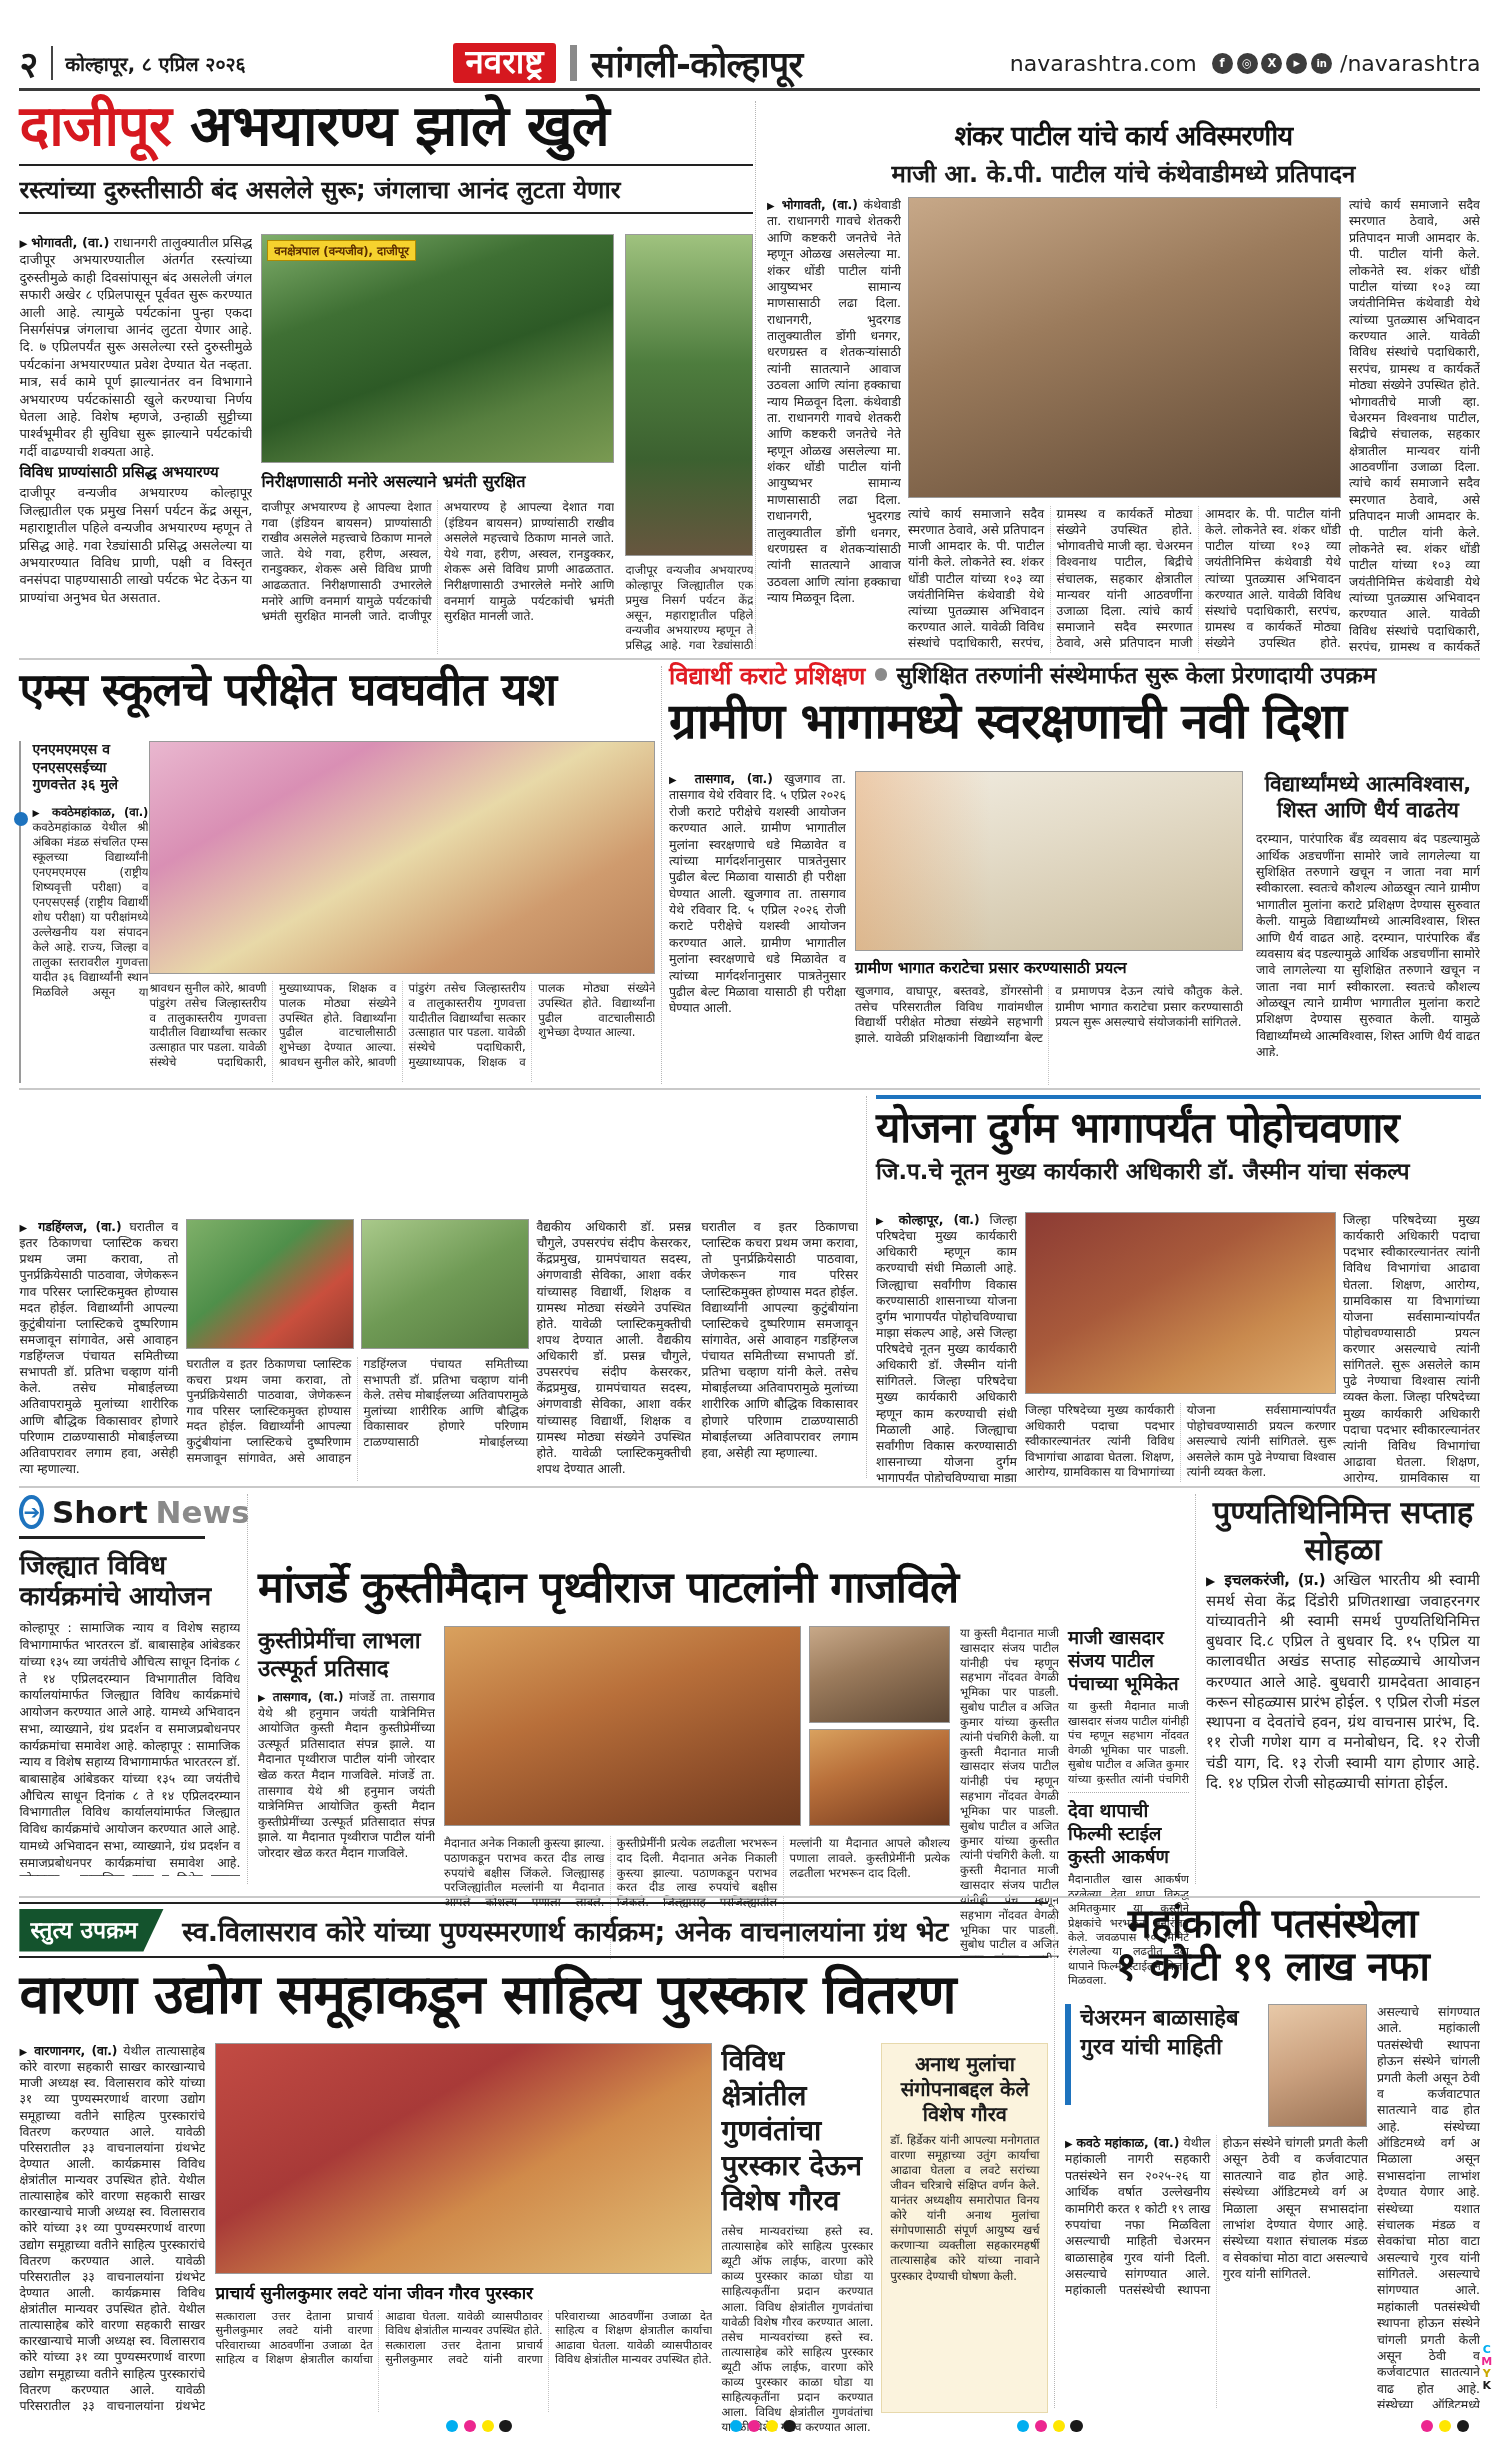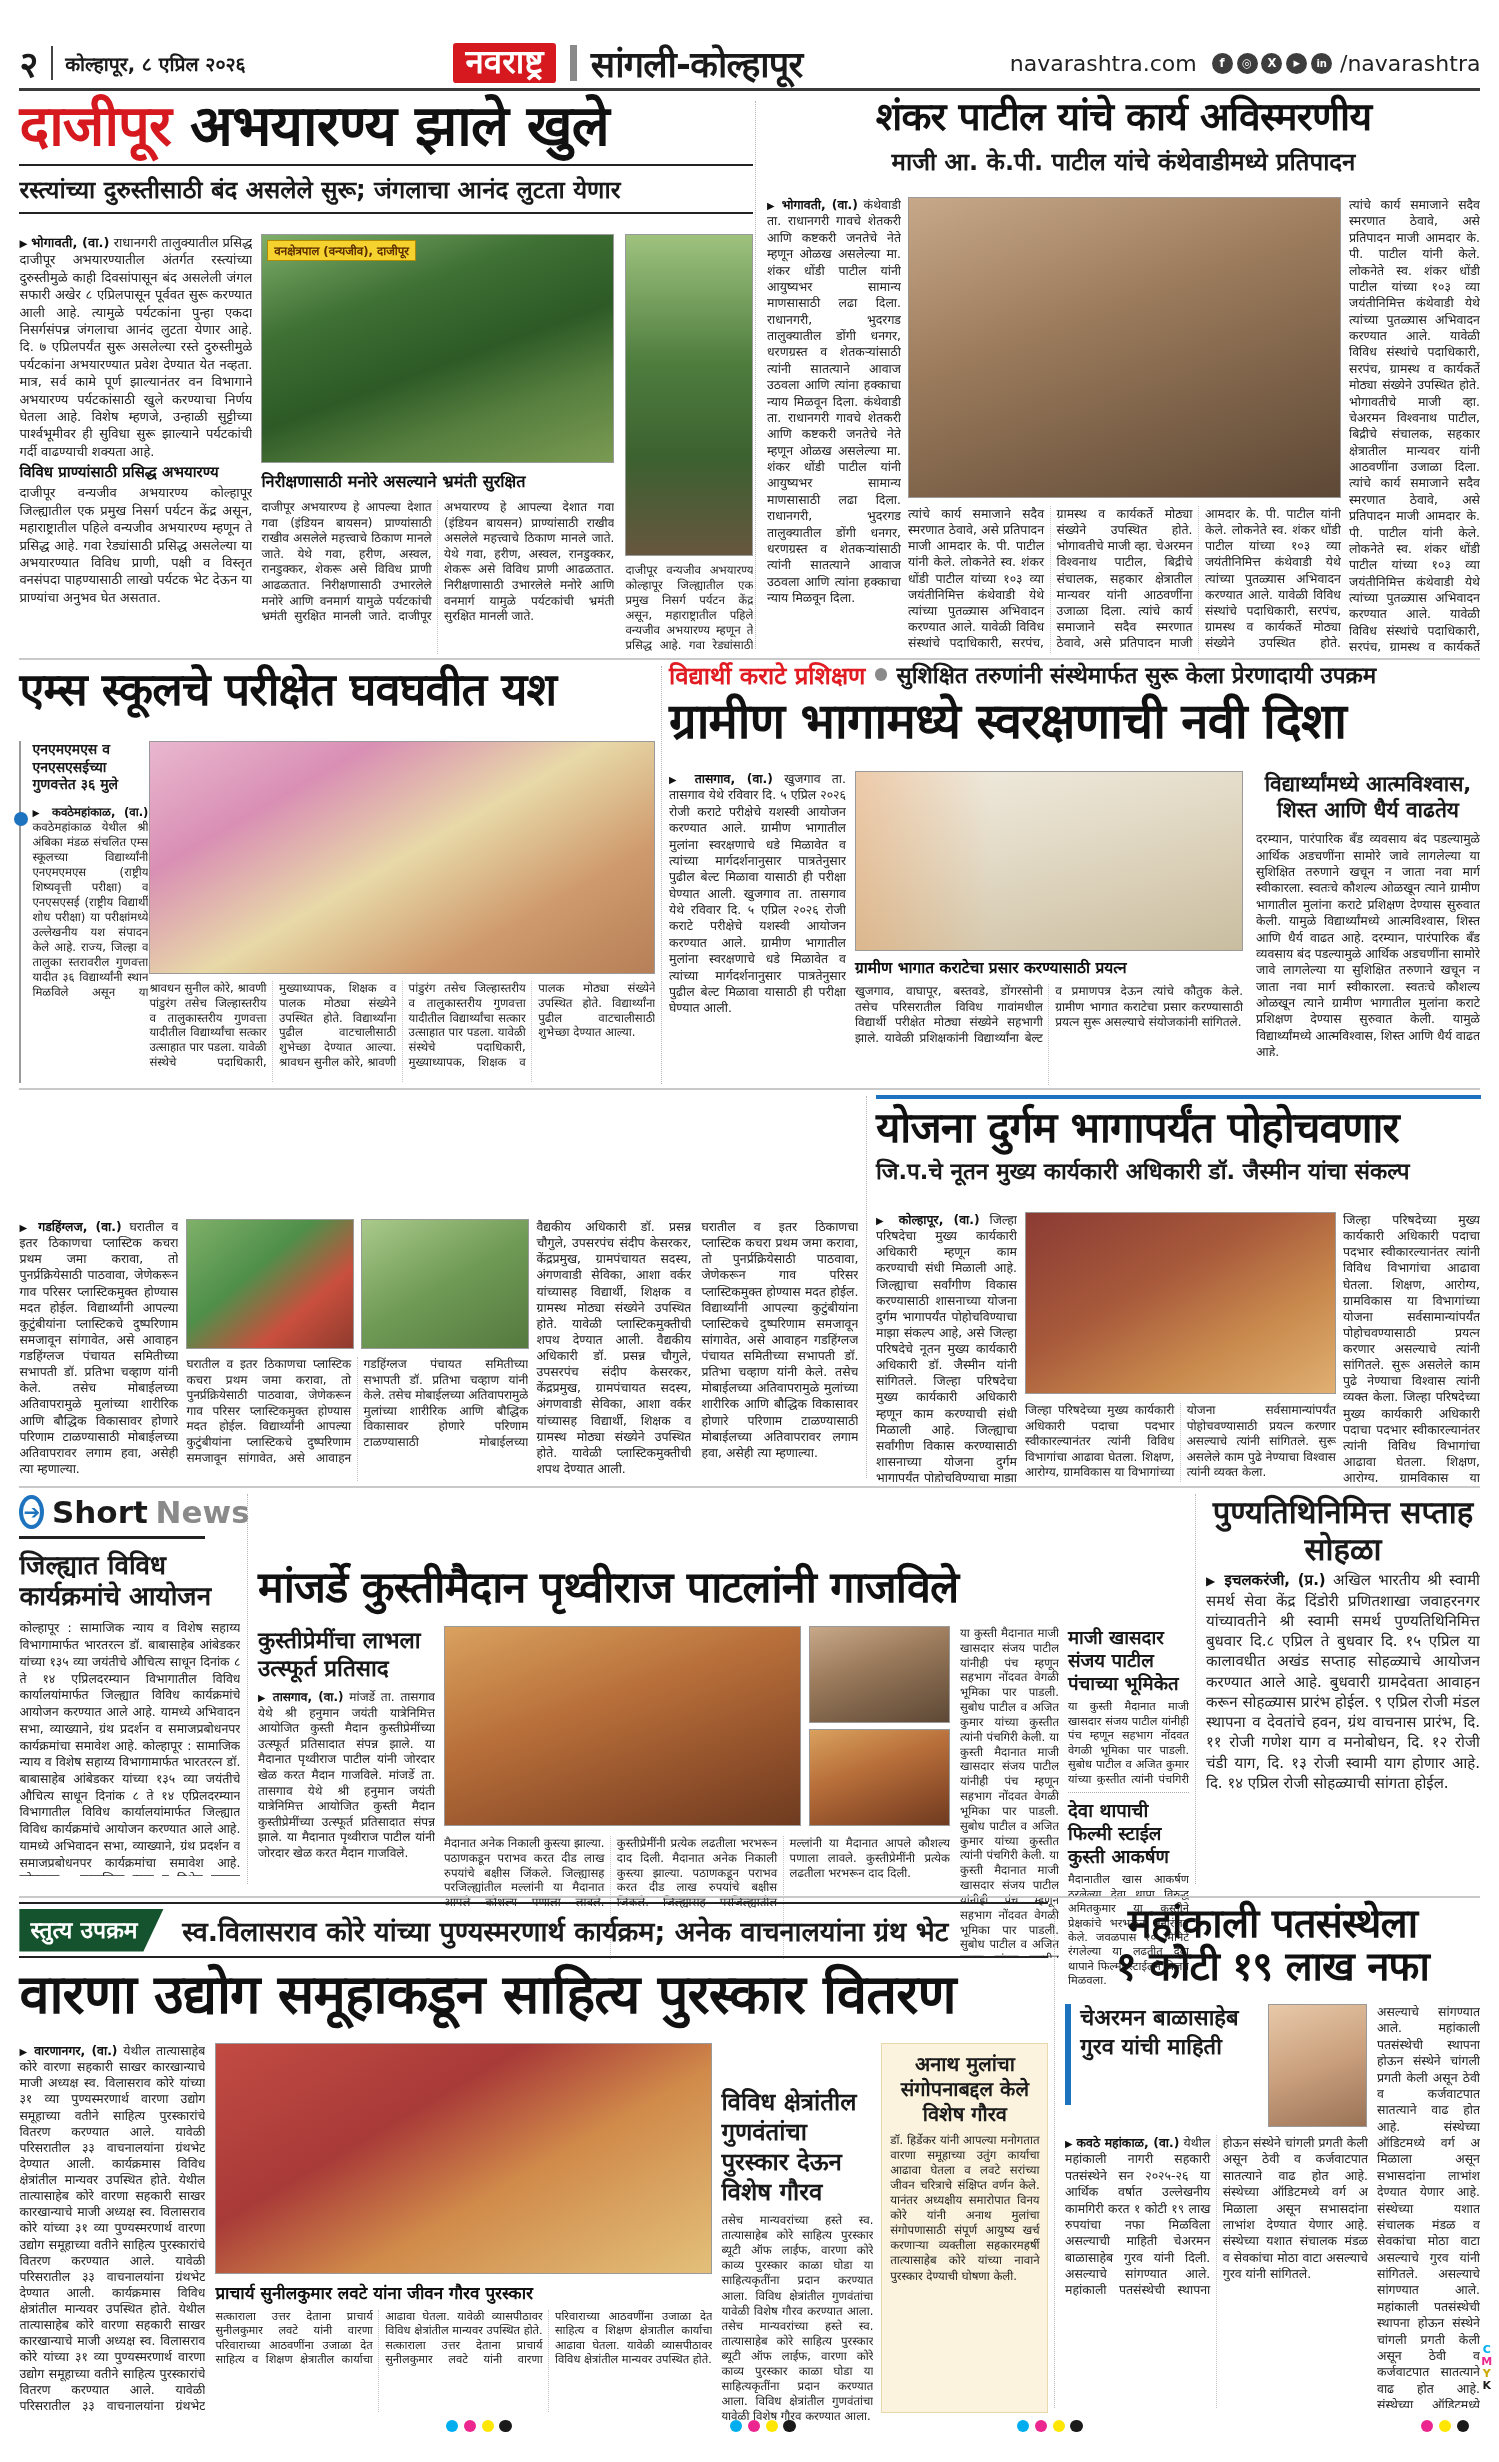--- a/index.html
+++ b/index.html
@@ -89,21 +89,21 @@
 
     <div class="photo ph-fence" style="left:606px;top:138px;width:128px;height:322px;"></div>
     <div class="cap" style="position:absolute;left:242px;top:374px;width:353px;font-size:16.3px;">निरीक्षणासाठी मनोरे असल्याने भ्रमंती सुरक्षित</div>
     <div class="abs jt cols2 overflowh" style="left:242px;top:404px;width:353px;height:154px;font-size:12px;line-height:1.3;">दाजीपूर अभयारण्य हे आपल्या देशात गवा (इंडियन बायसन) प्राण्यांसाठी राखीव असलेले महत्त्वाचे ठिकाण मानले जाते. येथे गवा, हरीण, अस्वल, रानडुक्कर, शेकरू असे विविध प्राणी आढळतात. निरीक्षणासाठी उभारलेले मनोरे आणि वनमार्ग यामुळे पर्यटकांची भ्रमंती सुरक्षित मानली जाते. दाजीपूर अभयारण्य हे आपल्या देशात गवा (इंडियन बायसन) प्राण्यांसाठी राखीव असलेले महत्त्वाचे ठिकाण मानले जाते. येथे गवा, हरीण, अस्वल, रानडुक्कर, शेकरू असे विविध प्राणी आढळतात. निरीक्षणासाठी उभारलेले मनोरे आणि वनमार्ग यामुळे पर्यटकांची भ्रमंती सुरक्षित मानली जाते.</div>
     <div class="abs jt overflowh" style="left:606px;top:467px;width:128px;height:90px;font-size:11.6px;line-height:1.3;">दाजीपूर वन्यजीव अभयारण्य कोल्हापूर जिल्ह्यातील एक प्रमुख निसर्ग पर्यटन केंद्र असून, महाराष्ट्रातील पहिले वन्यजीव अभयारण्य म्हणून ते प्रसिद्ध आहे. गवा रेड्यांसाठी प्रसिद्ध असलेल्या या अभयारण्यात विविध प्राणी, पक्षी व विस्तृत वनसंपदा पाहण्यासाठी लाखो पर्यटक भेट देऊन या प्राण्यांचा अनुभव घेत असतात.</div>
   </div>
 
   <div class="abs dotv" style="left:755px;top:101px;height:548px;"></div>
 
   <div class="abs" style="left:767px;top:96px;width:713px;height:557px;">
-    <div class="hl" style="font-size:39px;text-align:center;">शंकर पाटील यांचे कार्य अविस्मरणीय</div>
+    <div class="hl" style="font-size:27px;text-align:center;margin-top:25px;">शंकर पाटील यांचे कार्य अविस्मरणीय</div>
     <div style="margin-top:6.2px;font-size:24px;font-weight:800;text-align:center;">माजी आ. के.पी. पाटील यांचे कंथेवाडीमध्ये प्रतिपादन</div>
     <div class="abs jt overflowh" style="left:0;top:101px;width:134px;height:456px;font-size:12.4px;line-height:1.32;">
       <span class="byline">भोगावती, (वा.)</span>
       <span>कंथेवाडी ता. राधानगरी गावचे शेतकरी आणि कष्टकरी जनतेचे नेते म्हणून ओळख असलेल्या मा. शंकर धोंडी पाटील यांनी आयुष्यभर सामान्य माणसासाठी लढा दिला. राधानगरी, भुदरगड तालुक्यातील डोंगी धनगर, धरणग्रस्त व शेतकऱ्यांसाठी त्यांनी सातत्याने आवाज उठवला आणि त्यांना हक्काचा न्याय मिळवून दिला. कंथेवाडी ता. राधानगरी गावचे शेतकरी आणि कष्टकरी जनतेचे नेते म्हणून ओळख असलेल्या मा. शंकर धोंडी पाटील यांनी आयुष्यभर सामान्य माणसासाठी लढा दिला. राधानगरी, भुदरगड तालुक्यातील डोंगी धनगर, धरणग्रस्त व शेतकऱ्यांसाठी त्यांनी सातत्याने आवाज उठवला आणि त्यांना हक्काचा न्याय मिळवून दिला.</span>
     </div>
     <div class="photo ph-crowd" style="left:141px;top:101px;width:433px;height:301px;"></div>
     <div class="abs jt overflowh" style="left:582px;top:101px;width:131px;height:456px;font-size:12.4px;line-height:1.32;">त्यांचे कार्य समाजाने सदैव स्मरणात ठेवावे, असे प्रतिपादन माजी आमदार के. पी. पाटील यांनी केले. लोकनेते स्व. शंकर धोंडी पाटील यांच्या १०३ व्या जयंतीनिमित्त कंथेवाडी येथे त्यांच्या पुतळ्यास अभिवादन करण्यात आले. यावेळी विविध संस्थांचे पदाधिकारी, सरपंच, ग्रामस्थ व कार्यकर्ते मोठ्या संख्येने उपस्थित होते. भोगावतीचे माजी व्हा. चेअरमन विश्वनाथ पाटील, बिद्रीचे संचालक, सहकार क्षेत्रातील मान्यवर यांनी आठवणींना उजाळा दिला. त्यांचे कार्य समाजाने सदैव स्मरणात ठेवावे, असे प्रतिपादन माजी आमदार के. पी. पाटील यांनी केले. लोकनेते स्व. शंकर धोंडी पाटील यांच्या १०३ व्या जयंतीनिमित्त कंथेवाडी येथे त्यांच्या पुतळ्यास अभिवादन करण्यात आले. यावेळी विविध संस्थांचे पदाधिकारी, सरपंच, ग्रामस्थ व कार्यकर्ते मोठ्या संख्येने उपस्थित होते. भोगावतीचे माजी व्हा. चेअरमन विश्वनाथ पाटील, बिद्रीचे संचालक, सहकार क्षेत्रातील मान्यवर यांनी आठवणींना उजाळा दिला.</div>
     <div class="abs jt cols3 overflowh" style="left:141px;top:410px;width:433px;height:147px;font-size:12.4px;line-height:1.3;">त्यांचे कार्य समाजाने सदैव स्मरणात ठेवावे, असे प्रतिपादन माजी आमदार के. पी. पाटील यांनी केले. लोकनेते स्व. शंकर धोंडी पाटील यांच्या १०३ व्या जयंतीनिमित्त कंथेवाडी येथे त्यांच्या पुतळ्यास अभिवादन करण्यात आले. यावेळी विविध संस्थांचे पदाधिकारी, सरपंच, ग्रामस्थ व कार्यकर्ते मोठ्या संख्येने उपस्थित होते. भोगावतीचे माजी व्हा. चेअरमन विश्वनाथ पाटील, बिद्रीचे संचालक, सहकार क्षेत्रातील मान्यवर यांनी आठवणींना उजाळा दिला. त्यांचे कार्य समाजाने सदैव स्मरणात ठेवावे, असे प्रतिपादन माजी आमदार के. पी. पाटील यांनी केले. लोकनेते स्व. शंकर धोंडी पाटील यांच्या १०३ व्या जयंतीनिमित्त कंथेवाडी येथे त्यांच्या पुतळ्यास अभिवादन करण्यात आले. यावेळी विविध संस्थांचे पदाधिकारी, सरपंच, ग्रामस्थ व कार्यकर्ते मोठ्या संख्येने उपस्थित होते. भोगावतीचे माजी व्हा. चेअरमन विश्वनाथ पाटील, बिद्रीचे संचालक, सहकार क्षेत्रातील मान्यवर यांनी आठवणींना उजाळा दिला.</div>
   </div>
 
@@ -229,21 +229,21 @@
     </div>
     <div class="hl" style="font-size:54px;margin-top:7.8px;">वारणा उद्योग समूहाकडून साहित्य पुरस्कार वितरण</div>
     <div class="abs jt overflowh" style="left:0;top:141px;width:186px;height:370px;font-size:12.4px;line-height:1.3;">
       <span class="byline">वारणानगर, (वा.)</span>
       <span>येथील तात्यासाहेब कोरे वारणा सहकारी साखर कारखान्याचे माजी अध्यक्ष स्व. विलासराव कोरे यांच्या ३१ व्या पुण्यस्मरणार्थ वारणा उद्योग समूहाच्या वतीने साहित्य पुरस्कारांचे वितरण करण्यात आले. यावेळी परिसरातील ३३ वाचनालयांना ग्रंथभेट देण्यात आली. कार्यक्रमास विविध क्षेत्रांतील मान्यवर उपस्थित होते. येथील तात्यासाहेब कोरे वारणा सहकारी साखर कारखान्याचे माजी अध्यक्ष स्व. विलासराव कोरे यांच्या ३१ व्या पुण्यस्मरणार्थ वारणा उद्योग समूहाच्या वतीने साहित्य पुरस्कारांचे वितरण करण्यात आले. यावेळी परिसरातील ३३ वाचनालयांना ग्रंथभेट देण्यात आली. कार्यक्रमास विविध क्षेत्रांतील मान्यवर उपस्थित होते. येथील तात्यासाहेब कोरे वारणा सहकारी साखर कारखान्याचे माजी अध्यक्ष स्व. विलासराव कोरे यांच्या ३१ व्या पुण्यस्मरणार्थ वारणा उद्योग समूहाच्या वतीने साहित्य पुरस्कारांचे वितरण करण्यात आले. यावेळी परिसरातील ३३ वाचनालयांना ग्रंथभेट देण्यात आली. कार्यक्रमास विविध क्षेत्रांतील मान्यवर उपस्थित होते.</span>
     </div>
     <div class="photo ph-stage" style="left:196px;top:141px;width:497px;height:231px;"></div>
     <div class="cap" style="position:absolute;left:196px;top:379px;width:497px;font-size:17px;">प्राचार्य सुनीलकुमार लवटे यांना जीवन गौरव पुरस्कार</div>
     <div class="abs jt cols3 overflowh" style="left:196px;top:408px;width:497px;height:102px;font-size:11.3px;line-height:1.28;">सत्काराला उत्तर देताना प्राचार्य सुनीलकुमार लवटे यांनी वारणा परिवाराच्या आठवणींना उजाळा देत साहित्य व शिक्षण क्षेत्रातील कार्याचा आढावा घेतला. यावेळी व्यासपीठावर विविध क्षेत्रांतील मान्यवर उपस्थित होते. सत्काराला उत्तर देताना प्राचार्य सुनीलकुमार लवटे यांनी वारणा परिवाराच्या आठवणींना उजाळा देत साहित्य व शिक्षण क्षेत्रातील कार्याचा आढावा घेतला. यावेळी व्यासपीठावर विविध क्षेत्रांतील मान्यवर उपस्थित होते.</div>
     <div class="abs" style="left:702px;top:141px;width:152px;height:370px;">
-      <div style="font-size:24px;font-weight:800;line-height:1.25;margin-top:44px;">विविध क्षेत्रांतील गुणवंतांचा पुरस्कार देऊन विशेष गौरव</div>
+      <div style="font-size:28px;font-weight:800;line-height:1.25;">विविध क्षेत्रांतील गुणवंतांचा पुरस्कार देऊन विशेष गौरव</div>
       <div class="jt overflowh" style="margin-top:6.2px;height:233px;font-size:11.6px;line-height:1.3;">तसेच मान्यवरांच्या हस्ते स्व. तात्यासाहेब कोरे साहित्य पुरस्कार ब्यूटी ऑफ लाईफ, वारणा कोरे काव्य पुरस्कार काळा घोडा या साहित्यकृतींना प्रदान करण्यात आला. विविध क्षेत्रांतील गुणवंतांचा यावेळी विशेष गौरव करण्यात आला. तसेच मान्यवरांच्या हस्ते स्व. तात्यासाहेब कोरे साहित्य पुरस्कार ब्यूटी ऑफ लाईफ, वारणा कोरे काव्य पुरस्कार काळा घोडा या साहित्यकृतींना प्रदान करण्यात आला. विविध क्षेत्रांतील गुणवंतांचा यावेळी विशेष गौरव करण्यात आला.</div>
     </div>
     <div class="abs creambox" style="left:862px;top:141px;width:167px;height:370px;padding:7.8px;box-sizing:border-box;">
       <div style="font-size:20px;font-weight:800;text-align:center;line-height:1.25;">अनाथ मुलांचा संगोपनाबद्दल केले विशेष गौरव</div>
       <div class="jt overflowh" style="margin-top:6.2px;height:264px;font-size:11.6px;line-height:1.3;">डॉ. हिर्डेकर यांनी आपल्या मनोगतात वारणा समूहाच्या उतुंग कार्याचा आढावा घेतला व लवटे सरांच्या जीवन चरित्राचे संक्षिप्त वर्णन केले. यानंतर अध्यक्षीय समारोपात विनय कोरे यांनी अनाथ मुलांचा संगोपणासाठी संपूर्ण आयुष्य खर्च करणाऱ्या व्यक्तीला सहकारमहर्षी तात्यासाहेब कोरे यांच्या नावाने पुरस्कार देण्याची घोषणा केली.</div>
     </div>
   </div>
 
   <div class="abs dotv" style="left:1054px;top:1903px;height:505px;"></div>
 

